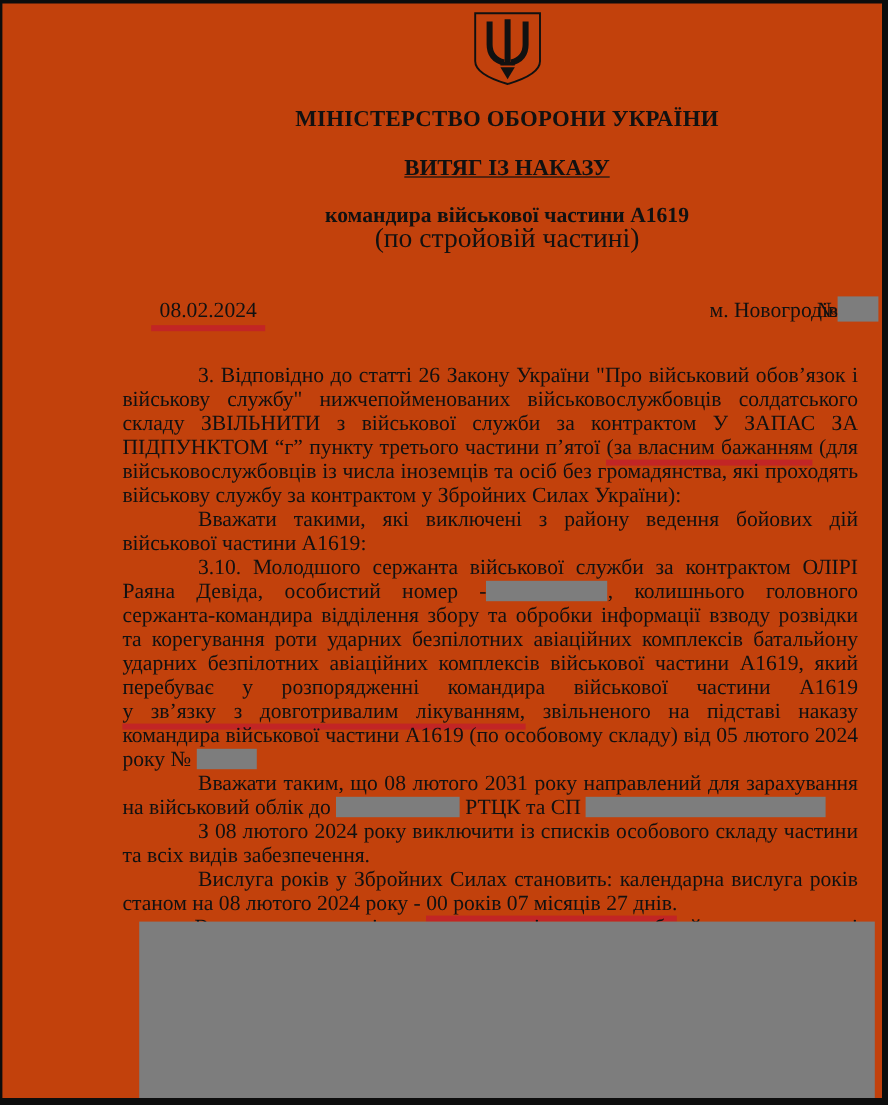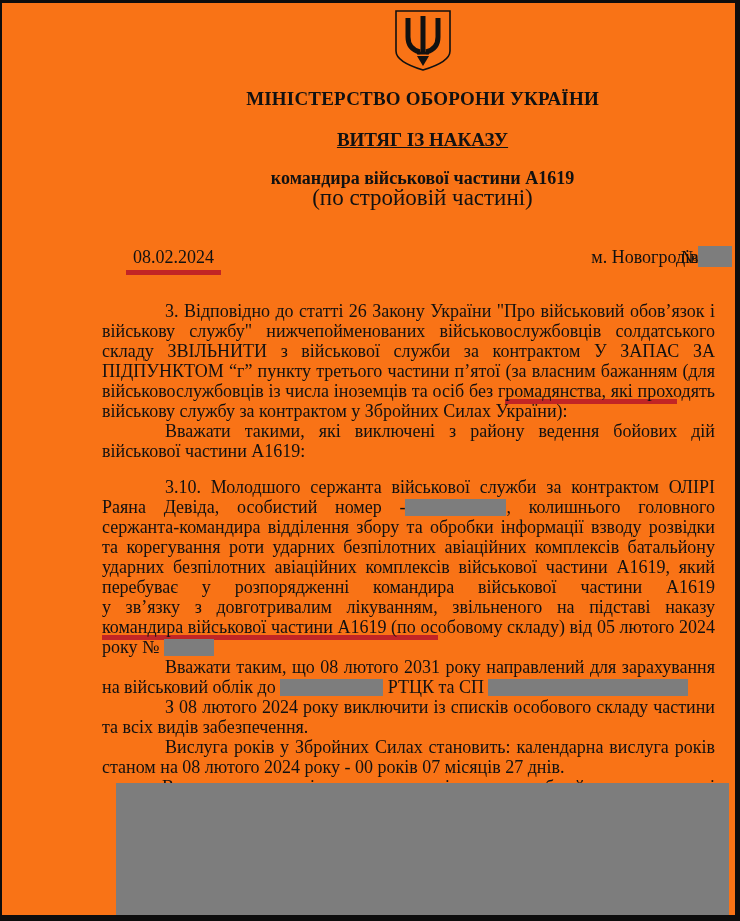--- a/index.html
+++ b/index.html
@@ -1,20 +1,20 @@
 <!DOCTYPE html>
 <html style="--red: #c22525; --gray: #7d7d7d;"><head>
 <meta charset="utf-8">
 <style>
   html,body{margin:0;padding:0;background:#fff;}
   .page{
     position:relative;
     width:740px;height:921px;
     box-sizing:border-box;
-    background:#f97316;
+    background:#c2410c;
     border-style:solid;border-color:#0d0d0d;
     border-width:3px 5px 6px 2px;
     padding:0 20px 0 100px;
     overflow:hidden;
     font-family:"Liberation Serif","DejaVu Serif",serif;
     color:#111;
   }
   
   .hdr{transform:translateX(14px);text-align:center;}
   .emblem{margin-top:6px;}
@@ -47,22 +47,22 @@
   .num-sign{line-height:22px;}
   .redact{display:inline-block;background:var(--gray);vertical-align:-3px;}
   .num-box{width:34px;height:21px;vertical-align:-5px;}
   .pers-box{width:101px;height:17px;}
   .ord-box{width:50px;height:17px;}
   .oblik-box{width:103px;height:17px;}
   .sp-box{width:200px;height:17px;}
   
   .bodytext{margin-top:31px;font-size:18px;line-height:20px;}
   .bodytext p{margin:0;text-align:justify;text-indent:63px;}
-  p.gap-top{margin-top:16px;}
-  .ru{white-space:nowrap;border-bottom:5px solid var(--red);padding-bottom:18px;}
+  p.gap-top{}
+  .ru{white-space:nowrap;border-bottom:5px solid var(--red);padding-bottom:1px;}
   
   .partial-line{position:relative;height:20px;font-size:18px;}
   .partial-line span{position:absolute;top:0;}
   .big-redact{
     position:relative;z-index:2;
     margin-top:-14px;margin-left:14px;
     width:613px;height:150px;
     background:var(--gray);
   }
 </style>

